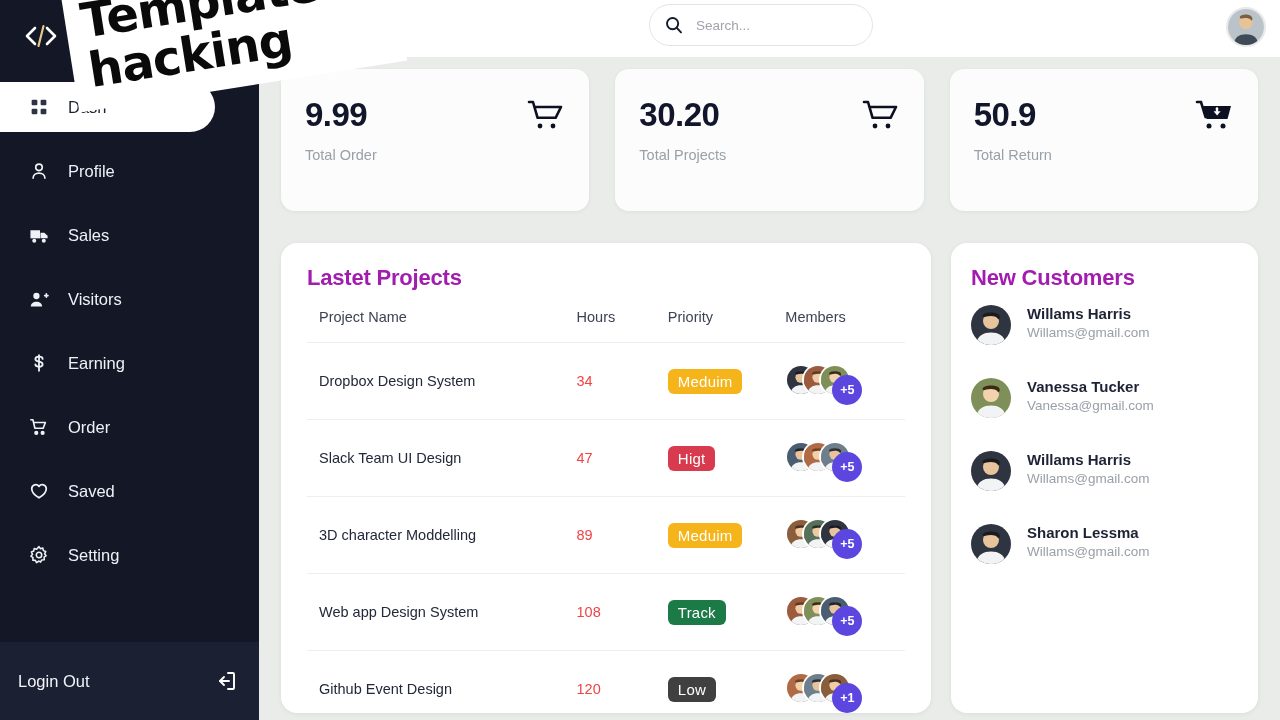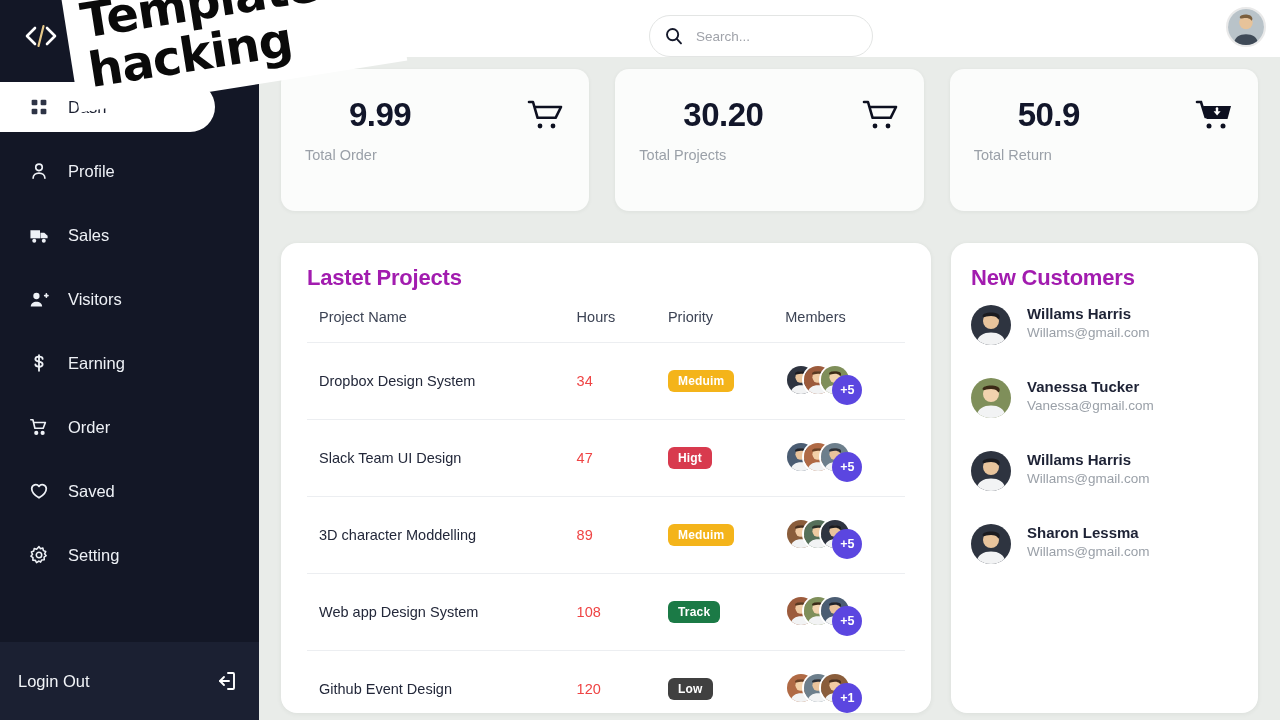--- a/index.html
+++ b/index.html
@@ -51,21 +51,21 @@
     height: 57px; background: #ffffff;
     display: flex; align-items: center; flex: 0 0 57px;
     padding: 0 22px 0 26px; position: relative;
   }
   .hamburger { width: 24px; height: 20px; display:flex; flex-direction:column; justify-content:center; gap:5px; cursor:pointer; }
   .hamburger span { display:block; height:3px; background:#14182a; border-radius:2px; }
   .hamburger span:nth-child(1){ width:24px; }
   .hamburger span:nth-child(2){ width:24px; }
   .hamburger span:nth-child(3){ width:13px; }
   .search-wrap {
-    position: absolute; left: 390px; top: 15px;
+    position: absolute; left: 390px; top: 4px;
     width: 224px; height: 42px;
     background: #fff; border: 1px solid #e3e5e4;
     border-radius: 21px; display: flex; align-items: center;
     padding: 0 14px; gap: 12px;
   }
   .search-ico { width: 20px; height: 20px; color:#15192b; flex:0 0 20px; }
   .search-input {
     border: none; outline: none; background: transparent;
     font-family: "Liberation Sans", sans-serif;
     font-size: 13.5px; color: #8a8d94; width: 100%;
@@ -79,21 +79,21 @@
 
   .content { flex: 1; background: #e9ece9; padding: 12px 22px 0 22px; overflow: hidden; }
 
   
   .stats { display: flex; gap: 26px; }
   .stat-card {
     flex: 1; height: 142px; background: #fbfcfb;
     border-radius: 14px; padding: 26px 22px 0 24px;
     box-shadow: 0 1px 4px rgba(40,50,40,.06);
   }
-  .stat-top { display: flex; align-items: center; justify-content: space-between; margin-left: 44px; }
+  .stat-top { display: flex; align-items: center; justify-content: space-between; }
   .stat-value { font-size: 33px; font-weight: 600; color: #12162a; letter-spacing: -.5px; }
   .stat-ico { width: 44px; height: 40px; color: #0d1020; flex: 0 0 44px; }
   .stat-label { margin-top: 12px; font-size: 14.5px; color: #9aa0a8; }
 
   
   .lower { display: flex; gap: 20px; margin-top: 32px; }
   .panel {
     background: #ffffff; border-radius: 16px;
     box-shadow: 0 1px 5px rgba(40,50,40,.07);
   }
@@ -109,22 +109,22 @@
   th.c-name { width: 272px; padding-left: 12px; }
   th.c-hours { width: 92px; }
   th.c-pri { width: 118px; }
   th.c-mem { width: 120px; }
   tbody tr { border-top: 1px solid #eceef1; }
   td { padding: 21px 0; font-size: 14.5px; color: #23283a; }
   td.c-name { padding-left: 12px; }
   td.c-hours { color: #ef4444; }
 
   .badge {
-    display: inline-block; color: #fff; font-size: 12px;
-    font-weight: 700; padding: 4px 10px; border-radius: 6px;
+    display: inline-block; color: #fff; font-size: 15px;
+    font-weight: 400; padding: 4px 10px; border-radius: 6px;
     letter-spacing: .2px;
   }
 
   .members { position: relative; width: 96px; height: 34px; }
   .mav {
     position: absolute; top: 0; width: 32px; height: 32px;
     border-radius: 50%; overflow: hidden; border: 2px solid #fff;
   }
   .mav:nth-child(1) { left: 0; z-index: 1; }
   .mav:nth-child(2) { left: 17px; z-index: 2; }

